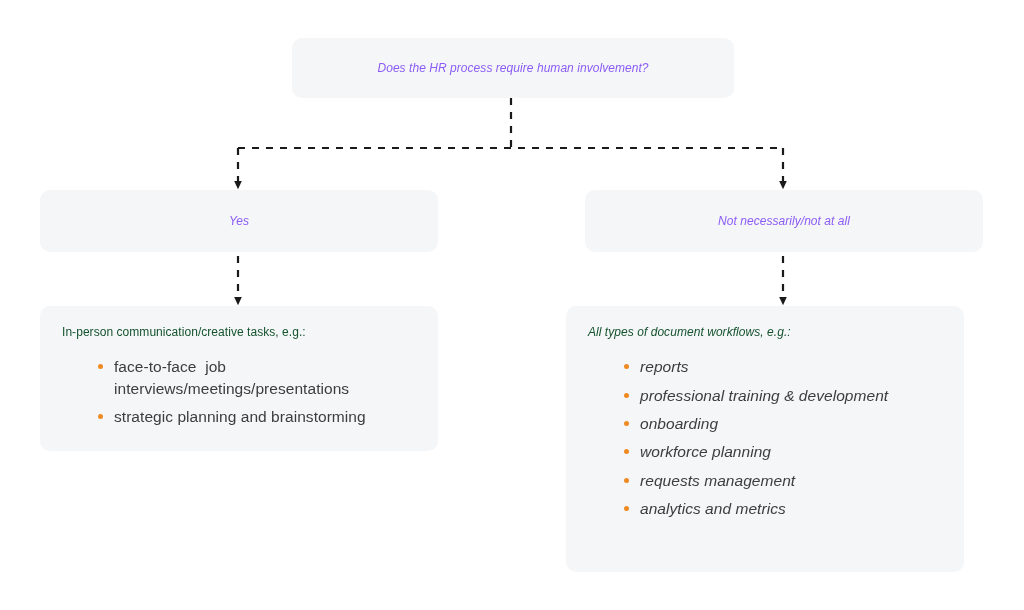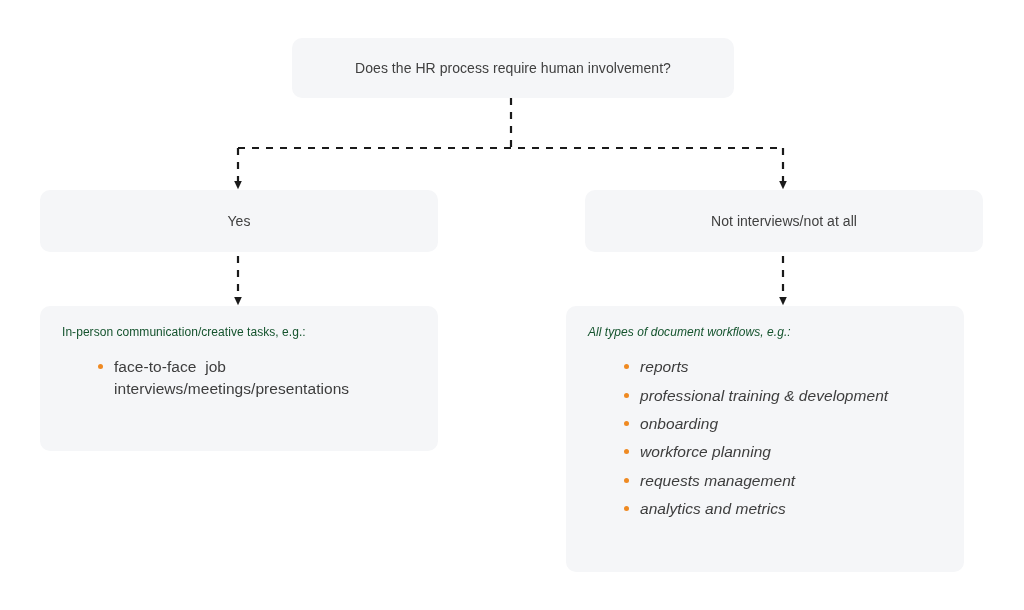--- a/index.html
+++ b/index.html
@@ -35,24 +35,25 @@
   }
 
   .node-centered {
     display: flex;
     align-items: center;
     justify-content: center;
     text-align: center;
   }
 
   .node-title {
-    font-size: 14px;
-    color: #404040;
+    font-size: 12px;
+    color: #8b5cf6;
     line-height: 1.35;
     letter-spacing: 0.05px;
+    font-style: italic;
   }
 
   
   #node-root {
     left: 292px;
     top: 38px;
     width: 442px;
     height: 60px;
   }
 
@@ -152,27 +153,28 @@
 
   <div class="node node-centered" id="node-root">
     <div class="node-title">Does the HR process require human involvement?</div>
   </div>
 
   <div class="node node-centered" id="node-yes">
     <div class="node-title">Yes</div>
   </div>
 
   <div class="node node-centered" id="node-not-necessarily">
-    <div class="node-title">Not interviews/not at all</div>
+    <div class="node-title">Not necessarily/not at all</div>
   </div>
 
   <div class="node" id="node-human-tasks">
     <div class="detail-heading">In-person communication/creative tasks, e.g.:</div>
     <ul class="detail-list">
       <li class="detail-item">face-to-face  job interviews/meetings/presentations</li>
+      <li class="detail-item">strategic planning and brainstorming</li>
     </ul>
   </div>
 
   <div class="node" id="node-document-workflows">
     <div class="detail-heading">All types of document workflows, e.g.:</div>
     <ul class="detail-list">
       <li class="detail-item">reports</li>
       <li class="detail-item">professional training &amp; development</li>
       <li class="detail-item">onboarding</li>
       <li class="detail-item">workforce planning</li>

